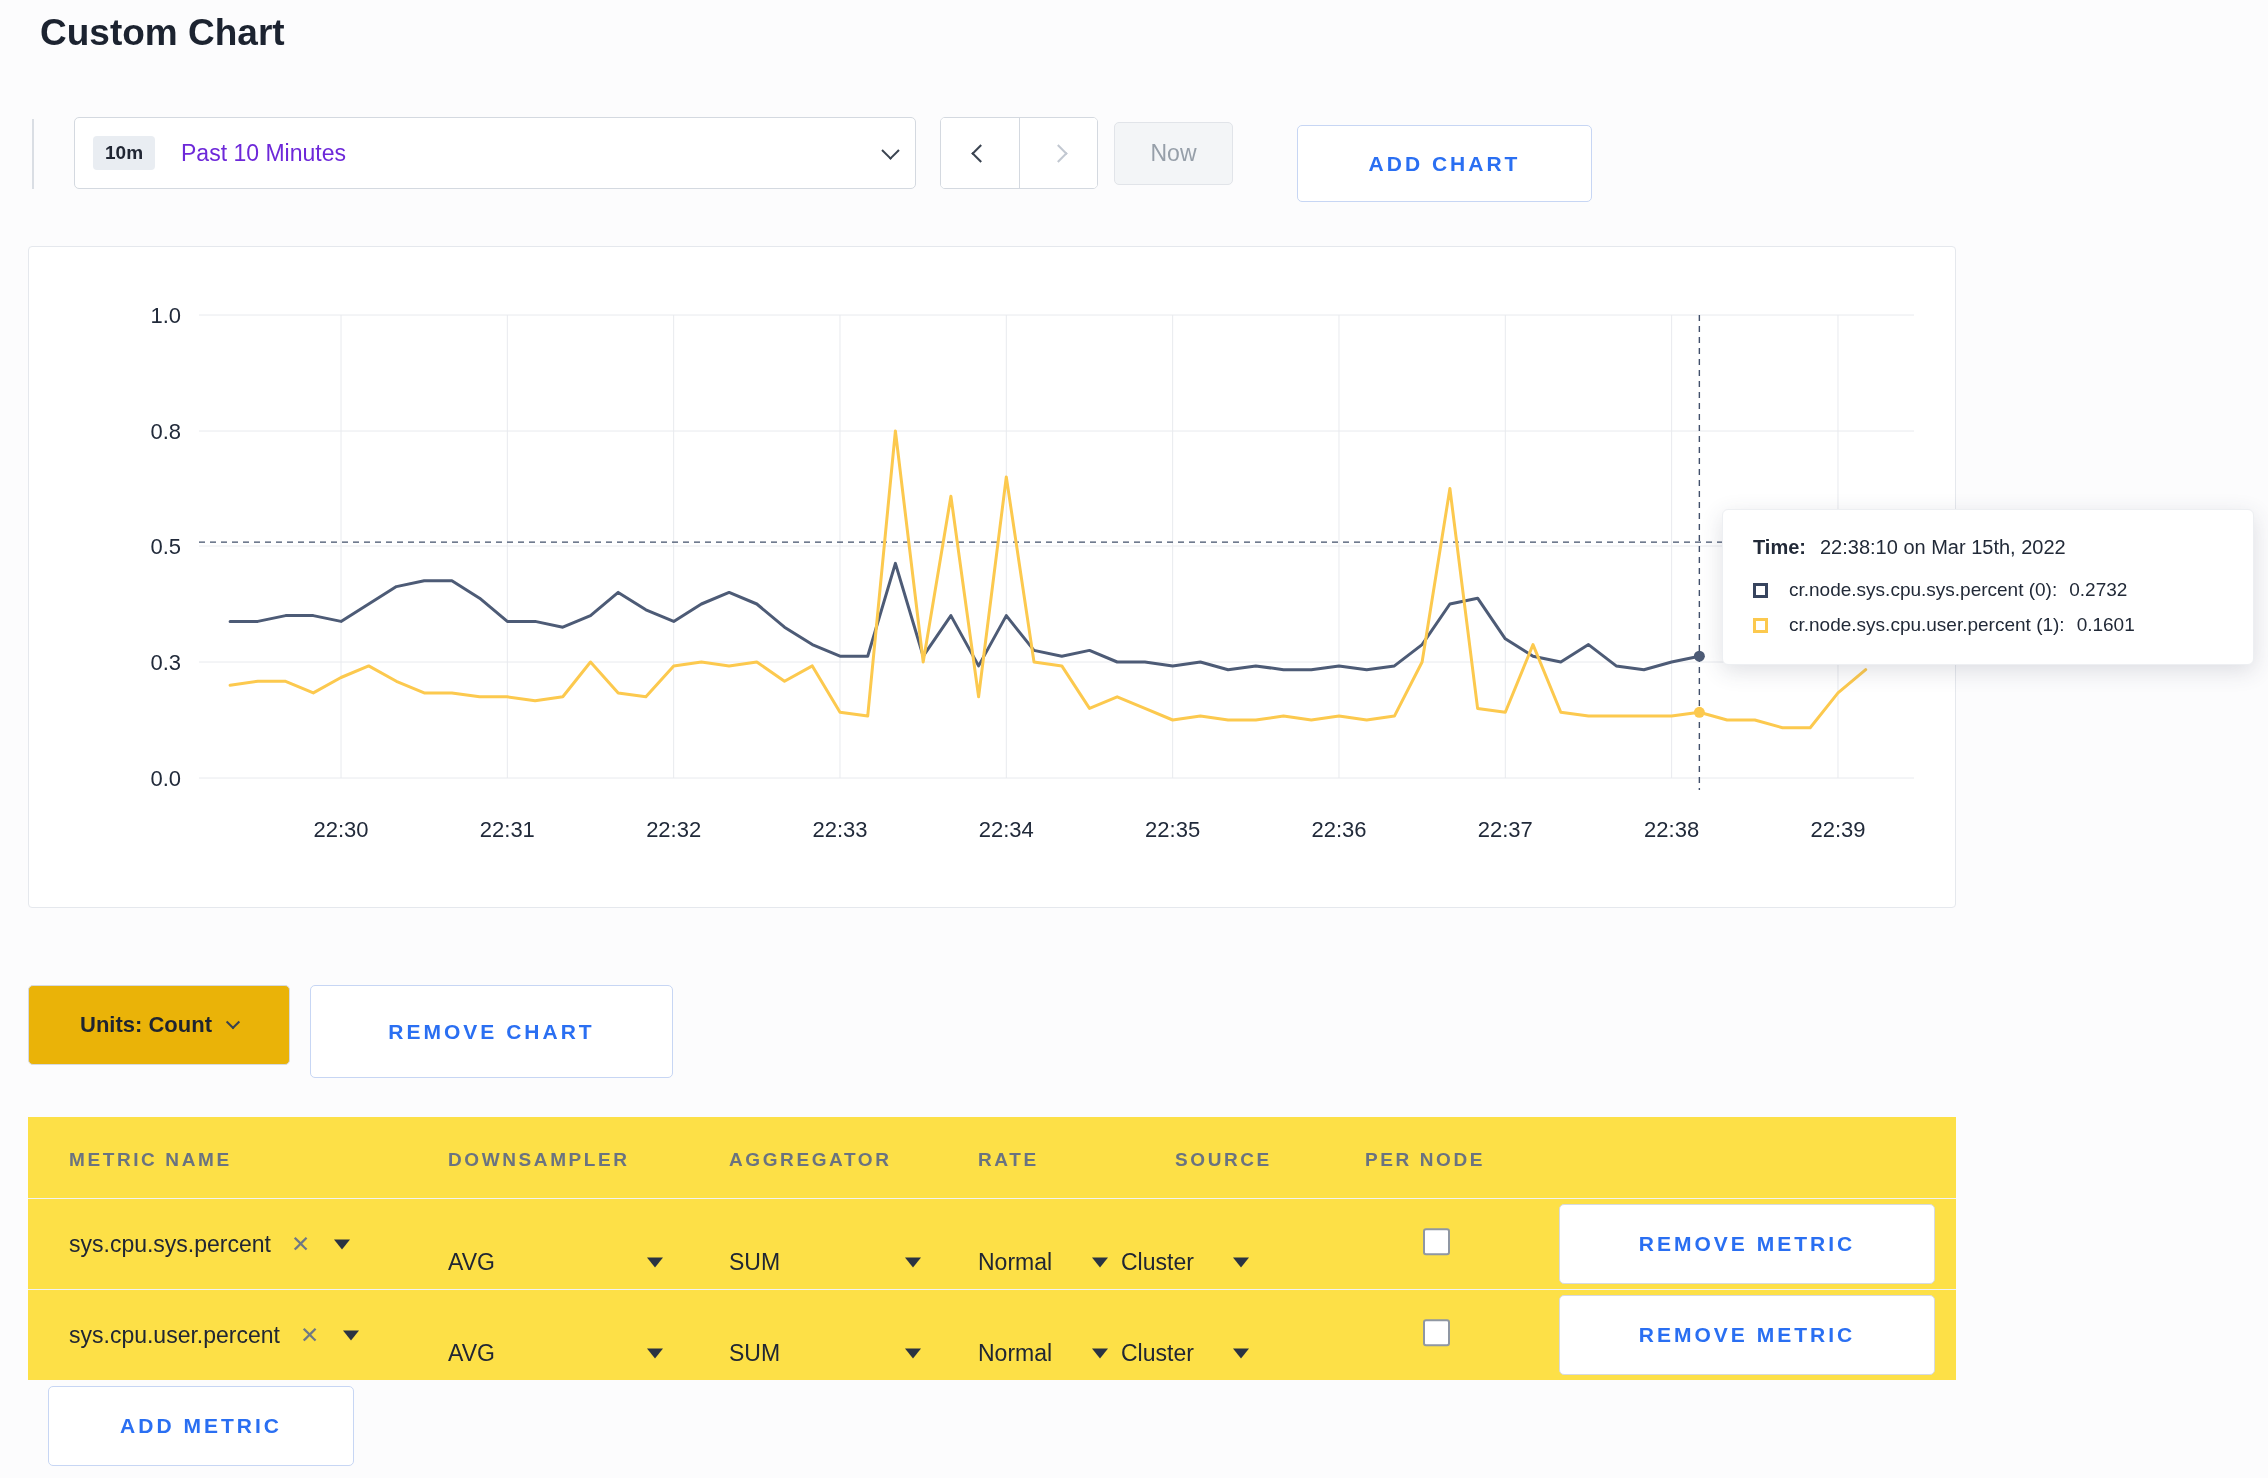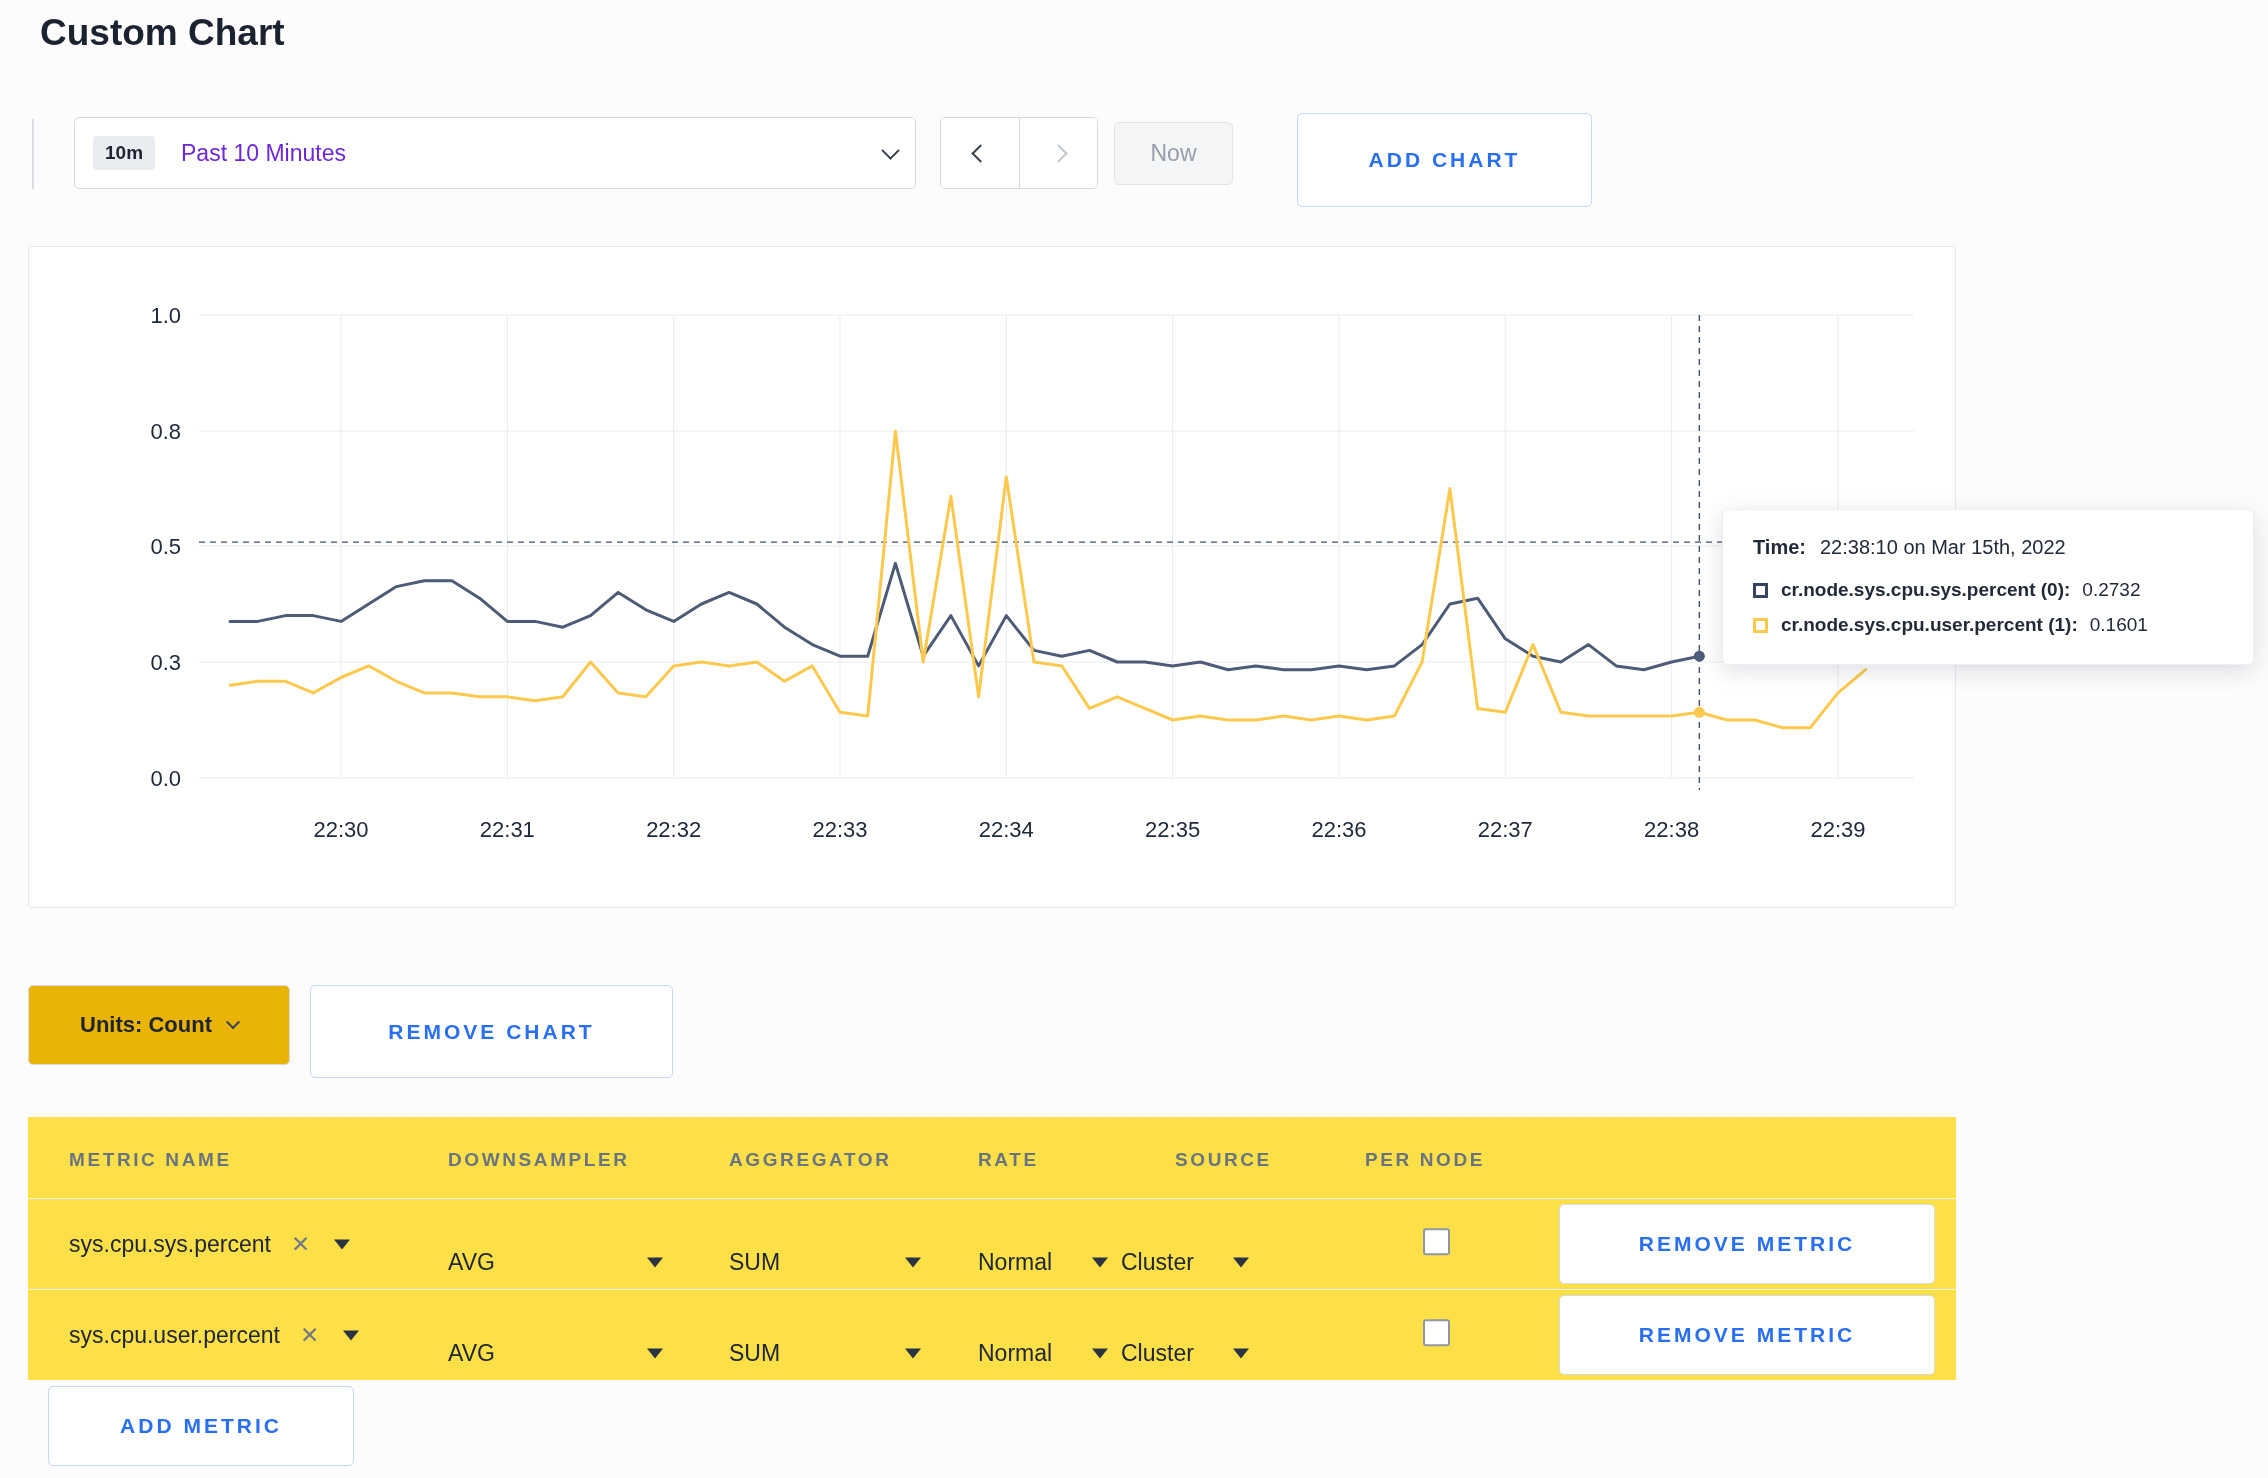--- a/index.html
+++ b/index.html
@@ -58,21 +58,21 @@
     color: #2a6ff2; font-size: 21px; font-weight: 600; letter-spacing: 3px;
     display: flex; align-items: center; justify-content: center; cursor: pointer;
     font-family: "Liberation Sans", sans-serif;
   }
   .btn-outline-gray {
     background: #fff; border: 1px solid #d6dae1; border-radius: 5px;
     color: #2a6ff2; font-size: 21px; font-weight: 600; letter-spacing: 3px;
     display: flex; align-items: center; justify-content: center; cursor: pointer;
     font-family: "Liberation Sans", sans-serif;
   }
-  .add-chart-btn { left: 1297px; top: 113px; width: 295px; height: 94px; }
+  .add-chart-btn { left: 1297px; top: 125px; width: 295px; height: 77px; }
 
   
   .chart-card {
     left: 28px; top: 246px; width: 1928px; height: 662px;
     background: #fff; border: 1px solid #e5e8ed; border-radius: 4px;
   }
   .chart-card svg { position: absolute; left: 0; top: 0; }
   .grid { stroke: #e8eaee; stroke-width: 1; }
   .crosshair { stroke: #42506b; stroke-width: 1.4; stroke-dasharray: 6 5; }
   .ylab, .xlab { font-size: 22px; fill: #212a3a; font-family: "Liberation Sans", sans-serif; }
@@ -81,21 +81,21 @@
   .chart-tooltip {
     left: 1722px; top: 509px; width: 532px;
     background: #fff; border: 1px solid #edeff2; border-radius: 6px;
     box-shadow: 0 6px 22px rgba(55,65,90,.16);
     padding: 26px 30px 28px 30px; z-index: 10;
   }
   .tt-time { font-size: 20px; color: #222a38; margin-bottom: 20px; }
   .tt-time .lbl { font-weight: 700; margin-right: 14px; }
   .tt-row { display: flex; align-items: center; font-size: 19px; color: #222a38; margin-top: 13px; }
   .tt-swatch { width: 15px; height: 15px; border: 3px solid #000; background: #fff; margin-right: 13px; flex: none; }
-  .tt-row .lbl { font-weight: 700; }
+  .tt-row .lbl { font-weight: 400; margin-left: 8px; }
   .tt-row .val { margin-left: 12px; }
 
   
   .units-select {
     left: 28px; top: 985px; width: 262px; height: 80px;
     background: #eab308; border: 1px solid #d6dae0; border-radius: 5px;
     display: flex; align-items: center; justify-content: center; gap: 16px; cursor: pointer;
   }
   .units-label { font-size: 22px; font-weight: 700; color: #1e2430; }
   .chev-sm { width: 10px; height: 10px; border-width: 2px; }

